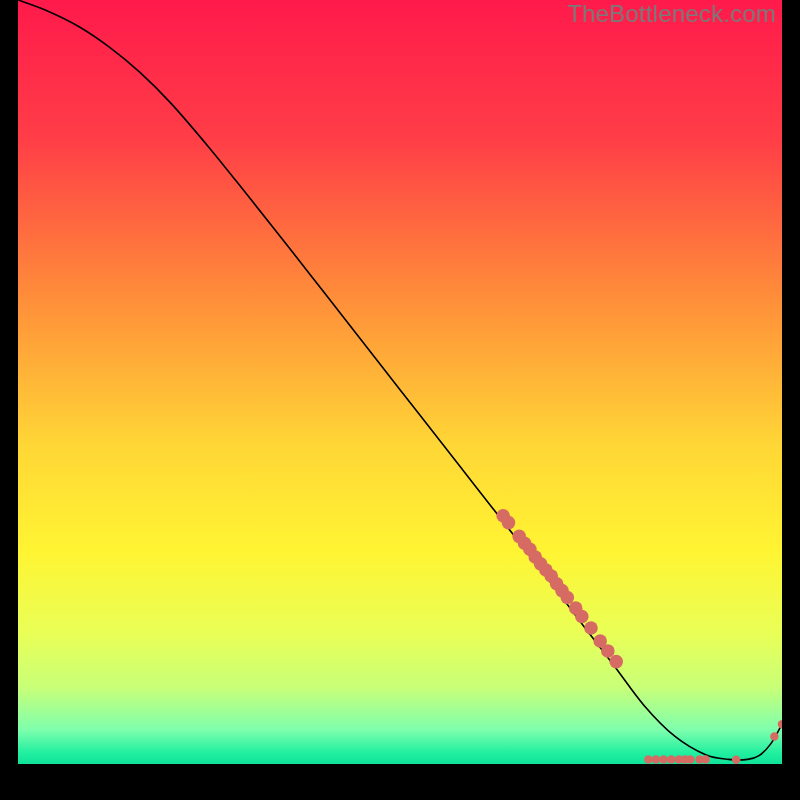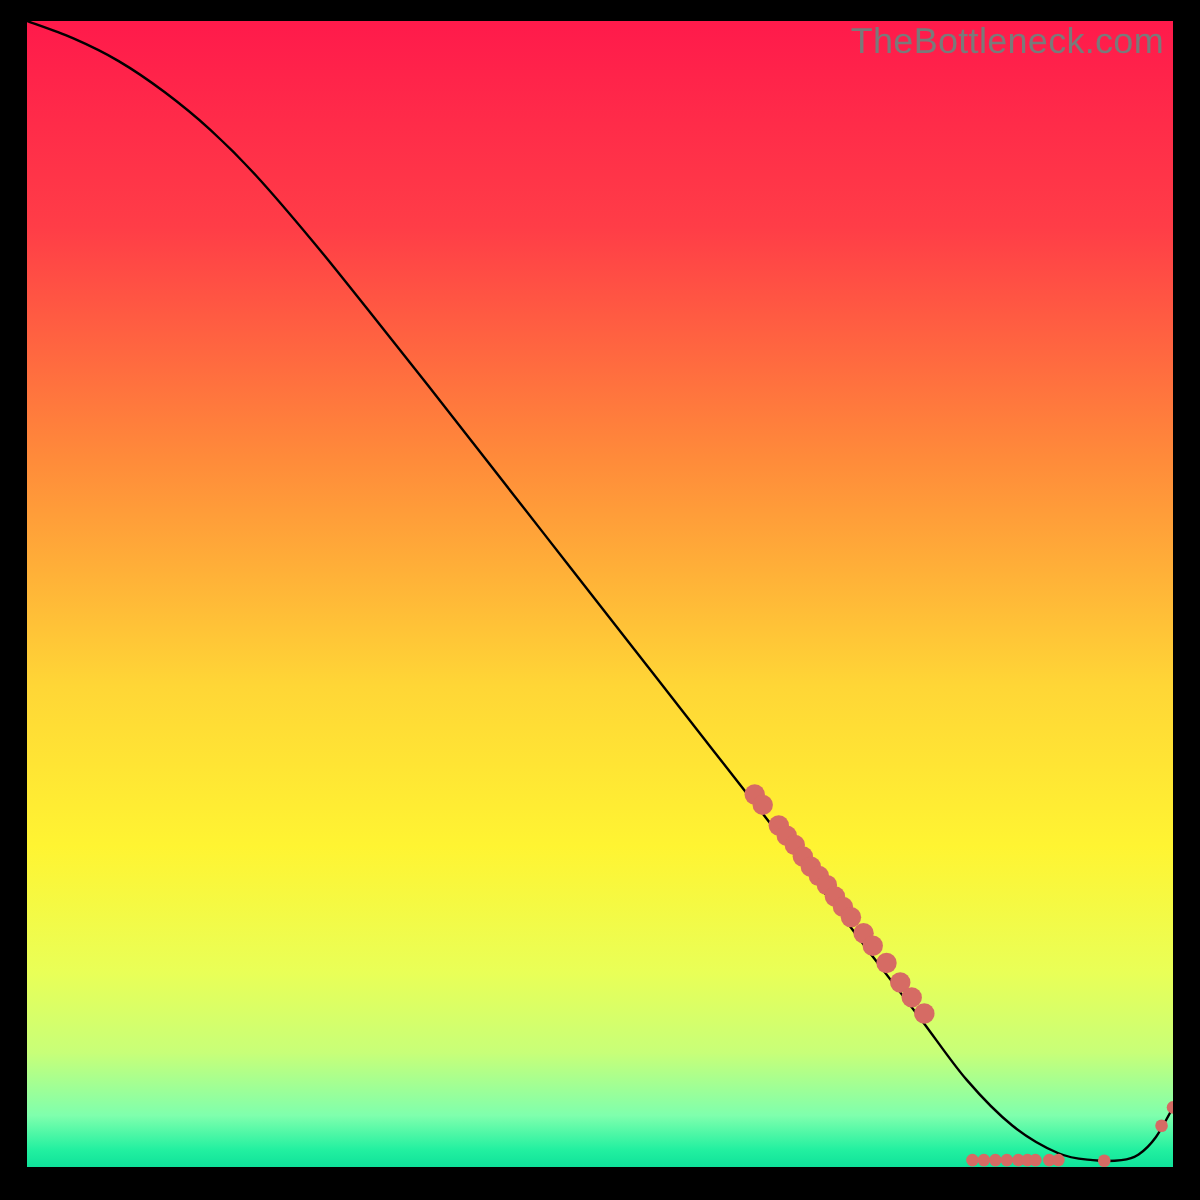--- a/index.html
+++ b/index.html
@@ -11,21 +11,21 @@
     overflow: hidden;
   }
   .stage {
     position: relative;
     width: 800px;
     height: 800px;
   }
   .plot {
     position: absolute;
     left: 18px;
-    top: 14px;
+    top: 0;
     width: 764px;
     height: 676px;
   }
   .gradient {
     position: absolute;
     inset: 0;
   }
   .overlay {
     position: absolute;
     inset: 0;

